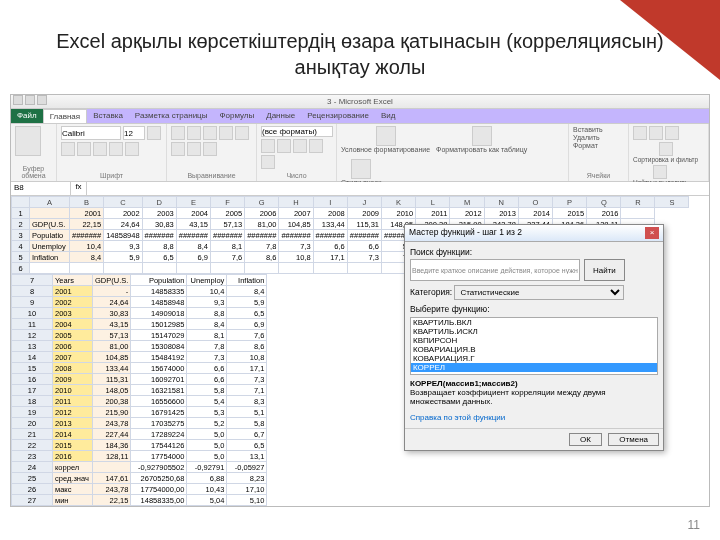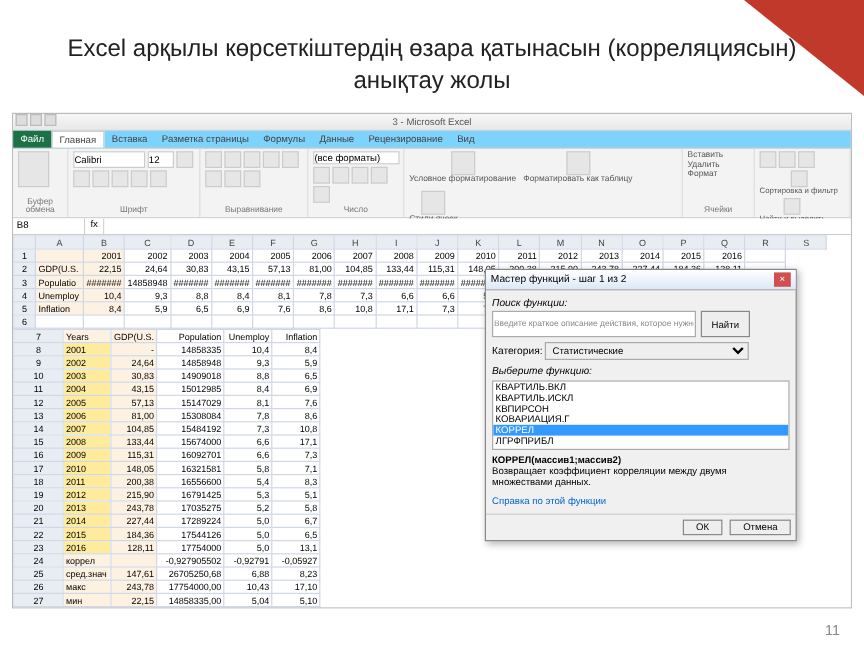--- a/index.html
+++ b/index.html
@@ -3,21 +3,21 @@
 <meta charset="utf-8">
 <style>
   * { box-sizing: border-box; margin: 0; padding: 0; }
   body { font-family: "Segoe UI", Tahoma, sans-serif; font-size: 10px; background: #fff; width: 720px; height: 540px; overflow: hidden; }
   .corner-tri { position:absolute; top:0; right:0; width:0; height:0; border-left:100px solid transparent; border-top:80px solid #c0392b; }
   .slide-title { text-align:center; font-size:20px; color:#222; padding:28px 40px 10px 40px; line-height:1.3; }
   .excel { border:1px solid #bbb; margin:4px 10px; position:relative; }
   .titlebar { background:linear-gradient(#f7f7f7,#e8e8e8); height:14px; font-size:8px; text-align:center; color:#555; border-bottom:1px solid #ccc; line-height:14px; }
   .qatools { position:absolute; left:2px; top:0; display:flex; gap:2px; }
   .qatools span { width:10px; height:10px; background:#ddd; border:1px solid #bbb; }
-  .ribbon-tabs { display:flex; background:#7dd3fc; border-bottom:1px solid #ccc; }
+  .ribbon-tabs { display:flex; background:#c4b5fd; border-bottom:1px solid #ccc; }
   .ribbon-tabs div { font-size:8px; padding:2px 6px; color:#444; }
   .ribbon-tabs .file { background:#1e7145; color:#fff; }
   .ribbon-tabs .active { background:#fff; border:1px solid #ccc; border-bottom:none; }
   .ribbon { display:flex; background:#f3f3f3; border-bottom:1px solid #ccc; height:58px; }
   .group { border-right:1px solid #ddd; padding:2px 4px; font-size:7px; color:#555; display:flex; flex-direction:column; justify-content:space-between; }
   .group .icons { display:flex; gap:2px; flex-wrap:wrap; }
   .icn { width:14px; height:14px; background:#e6e6e6; border:1px solid #ccc; }
   .biggap { flex:1; }
   .group-label{font-size:7px;text-align:center;color:#777;}
   .formula-bar { display:flex; border-bottom:1px solid #ccc; height:14px; font-size:8px; }
@@ -29,21 +29,21 @@
   th,td { border:1px solid #d0d7e5; font-size:7.5px; height:11px; padding:0 2px; white-space:nowrap; overflow:hidden; text-align:right;}
   th { background:#e8edf4; color:#444; font-weight:normal; text-align:center;}
   .rowhdr { background:#e8edf4; text-align:center; }
   .sel-col { background:#f3b76e33; }
   .yellow { background:#ffeb9c; }
   td.left{text-align:left;}
   .dialog { position:absolute; right:45px; bottom:55px; width:260px; background:#f0f0f0; border:1px solid #888; box-shadow:2px 2px 6px rgba(0,0,0,.3); font-size:8.5px;}
   .dlg-title { background:linear-gradient(#fff,#dbe8f8); padding:2px 4px; border-bottom:1px solid #aaa; display:flex; justify-content:space-between;}
   .dlg-close{width:14px;height:12px;background:#d05050;color:#fff;text-align:center;font-size:8px;line-height:12px;}
   .dlg-body{padding:5px;}
-  .dlg-body label{display:block;margin-bottom:2px;font-style:italic;}
+  .dlg-body label{display:block;margin-bottom:2px;}
   .dlg-body input[type=text], .dlg-body select{width:170px;font-size:8px;border:1px solid #aaa;padding:1px;}
   .funclist{border:1px solid #aaa;background:#fff;height:58px;overflow:hidden;margin-top:3px;font-size:8px;}
   .funclist div{padding:0 2px;}
   .funclist .sel{background:#3399ff;color:#fff;}
   .dlg-desc{margin-top:4px;font-size:8px;}
   .dlg-desc b{display:block;}
   .dlg-btns{text-align:right;padding:4px;border-top:1px solid #ccc;margin-top:4px;}
   .dlg-btns button{font-size:8px;padding:1px 10px;margin-left:4px;border:1px solid #888;background:#eee;}
   .dlg-link{color:#0066cc;font-size:8px;padding:2px 5px;}
   .page-num{position:absolute;right:20px;bottom:8px;font-size:12px;color:#888;}
@@ -491,20 +491,21 @@
       </div>
       <div style="margin-top:4px">
         <span>Категория:</span>
         <select><option>Статистические</option></select>
       </div>
       <label style="margin-top:4px">Выберите функцию:</label>
       <div class="funclist" id="funclist">
           <div class="">КВАРТИЛЬ.ВКЛ</div>
           <div class="">КВАРТИЛЬ.ИСКЛ</div>
           <div class="">КВПИРСОН</div>
+          <div class="">КОВАРИАЦИЯ.В</div>
           <div class="">КОВАРИАЦИЯ.Г</div>
           <div class="sel">КОРРЕЛ</div>
           <div class="">ЛГРФПРИБЛ</div>
         </div>
       <div class="dlg-desc">
         <b>КОРРЕЛ(массив1;массив2)</b>
         <span>Возвращает коэффициент корреляции между двумя множествами данных.</span>
       </div>
     </div>
     <div class="dlg-link">Справка по этой функции</div>

